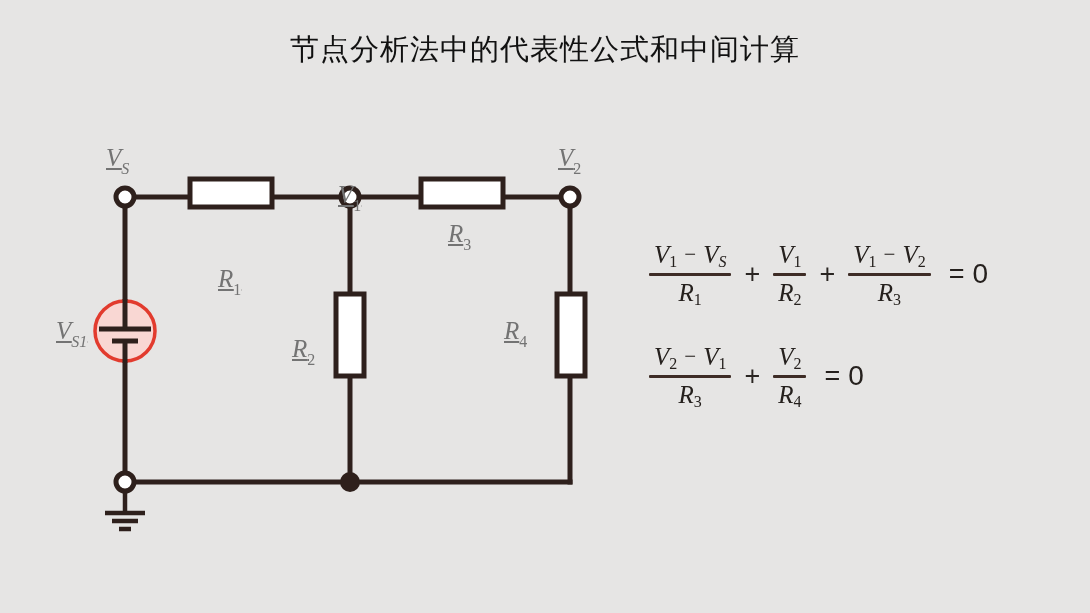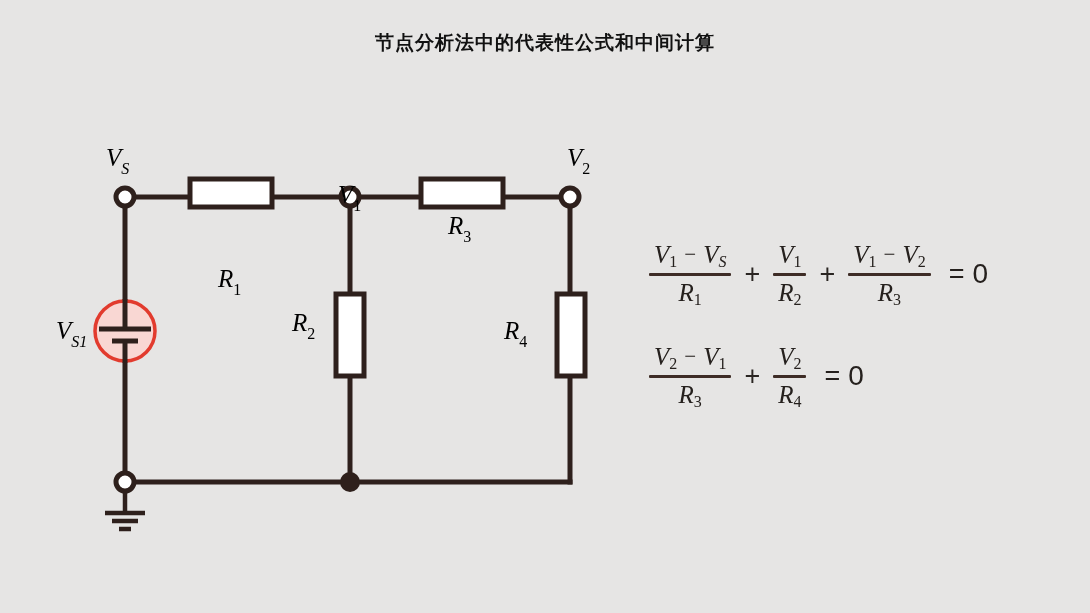--- a/index.html
+++ b/index.html
@@ -3,29 +3,30 @@
 <meta charset="utf-8">
 <style>
   html,body{margin:0;padding:0;}
   body{
     width:1090px;height:613px;position:relative;overflow:hidden;
     background:#e6e5e4;
     font-family:"Liberation Sans",sans-serif;
   }
   .title{
     position:absolute;left:0;top:30px;width:1090px;
-    text-align:center;font-size:19px;font-weight:bold;color:#111;
+    text-align:center;font-size:29px;font-weight:normal;color:#111;
     letter-spacing:1px;
   }
   svg.circuit{position:absolute;left:0;top:0;}
   
   .lbl{
-    position:absolute;color:#000000;
+    position:absolute;color:#737373;
     font-family:"Liberation Serif",serif;font-size:25px;line-height:1;
     white-space:nowrap;
+    text-decoration:underline;
   }
   .lbl .base{font-style:italic;}
   .lbl sub{font-size:16px;line-height:0;position:relative;top:2px;left:0px;}
   .lbl sub.it{font-style:italic;}
   
   .eq{
     position:absolute;display:flex;align-items:center;
     color:#25201d;font-family:"Liberation Serif",serif;font-size:25px;
   }
   .frac{display:inline-flex;flex-direction:column;align-items:center;padding:0 4px;}
@@ -81,24 +82,24 @@
   <g stroke="#2e201c" stroke-width="4.5" stroke-linecap="butt">
     <line x1="125" y1="491" x2="125" y2="512"></line>
     <line x1="105" y1="513" x2="145" y2="513"></line>
     <line x1="112" y1="521" x2="138" y2="521"></line>
     <line x1="119" y1="529" x2="131" y2="529"></line>
   </g>
 </svg>
 
 <span class="lbl" style="left:106px;top:145px;"><span class="base">V</span><sub class="it">S</sub></span>
 <span class="lbl" style="left:338px;top:145px;margin-top:37px;"><span class="base">V</span><sub>1</sub></span>
-<span class="lbl" style="left:558px;top:145px;margin-left:9px;"><span class="base">V</span><sub>2</sub></span>
+<span class="lbl" style="left:558px;top:145px;"><span class="base">V</span><sub>2</sub></span>
 <span class="lbl" style="left:218px;top:221px;margin-top:45px;"><span class="base">R</span><sub>1</sub></span>
-<span class="lbl" style="left:448px;top:213px;"><span class="base">R</span><sub>3</sub></span>
-<span class="lbl" style="left:292px;top:310px;"><span class="base">R</span><sub>2</sub></span>
+<span class="lbl" style="left:448px;top:221px;"><span class="base">R</span><sub>3</sub></span>
+<span class="lbl" style="left:292px;top:336px;"><span class="base">R</span><sub>2</sub></span>
 <span class="lbl" style="left:504px;top:318px;"><span class="base">R</span><sub>4</sub></span>
 <span class="lbl" style="left:44px;top:318px;margin-left:12px;"><span class="base">V</span><sub class="it">S1</sub></span>
 
 <div class="eq" style="left:645px;top:241px;">
   <span class="frac">
     <span class="mrow">
         <span class="var">V</span>
         <sub>1</sub>
         <span class="mop">−</span>
         <span class="var">V</span>

